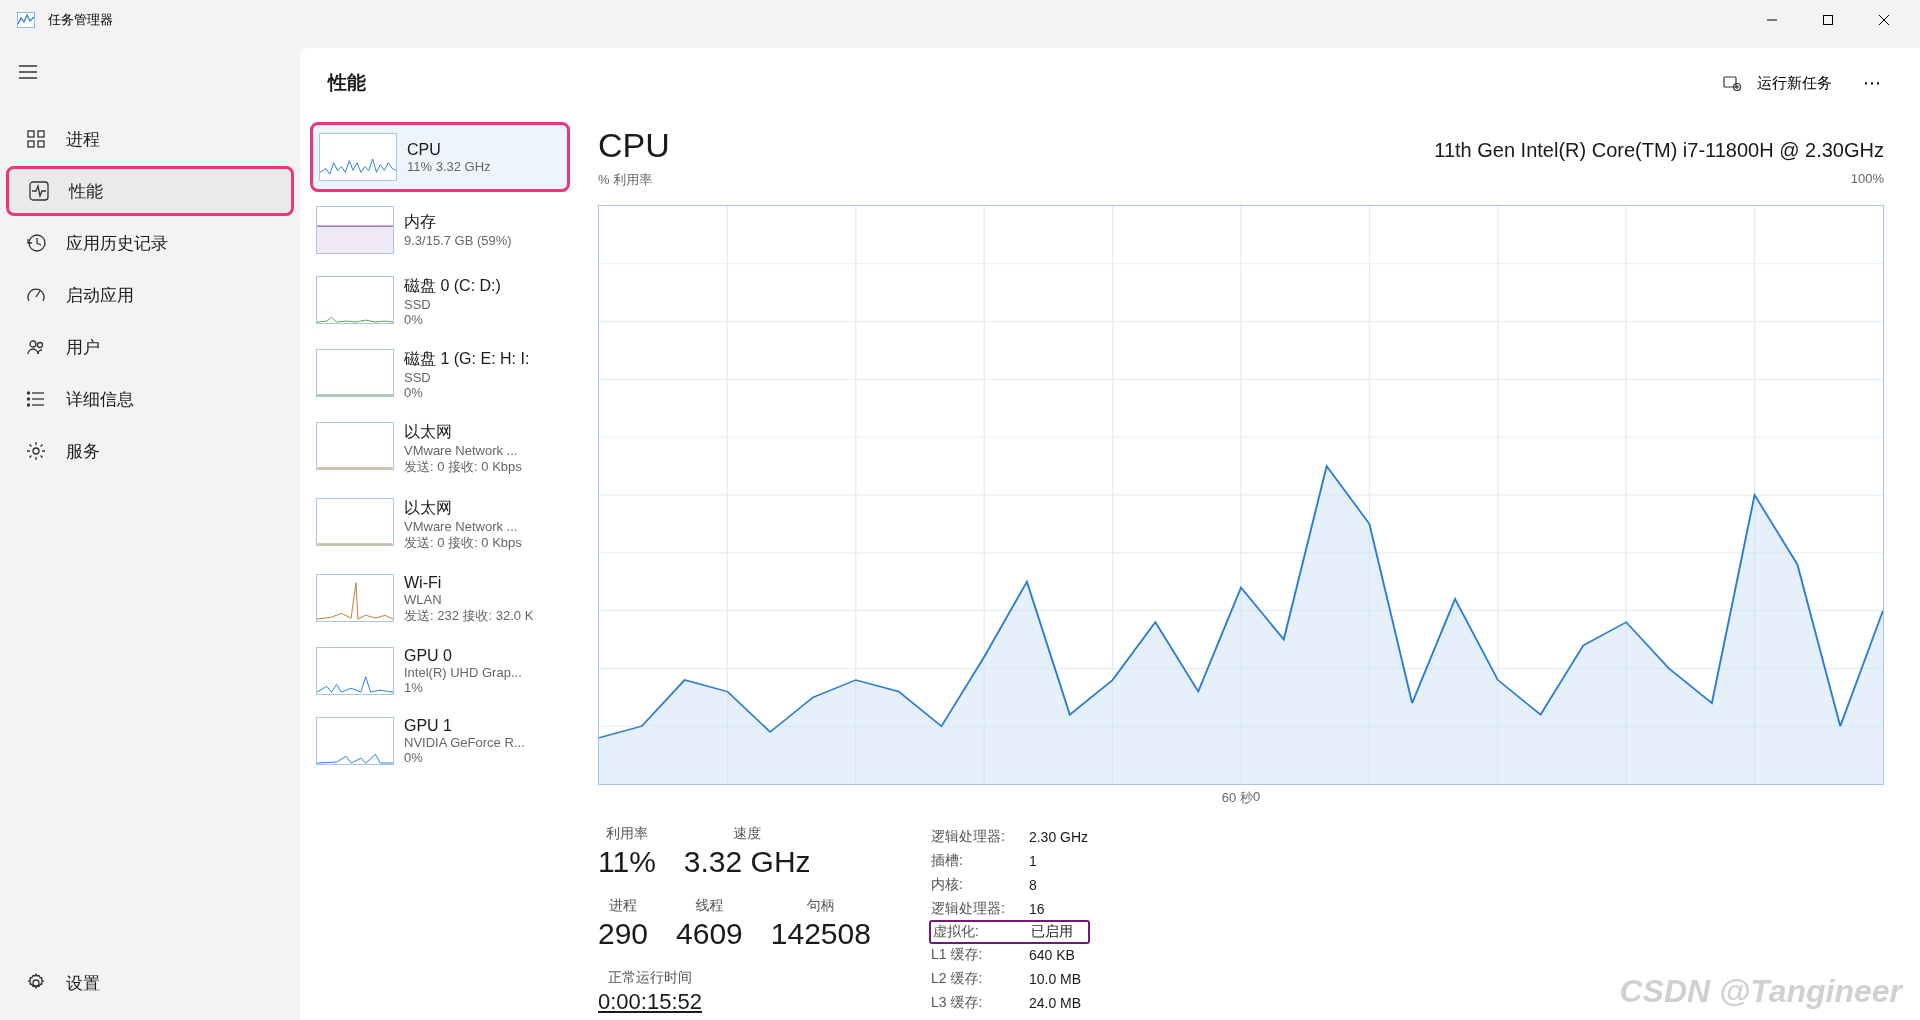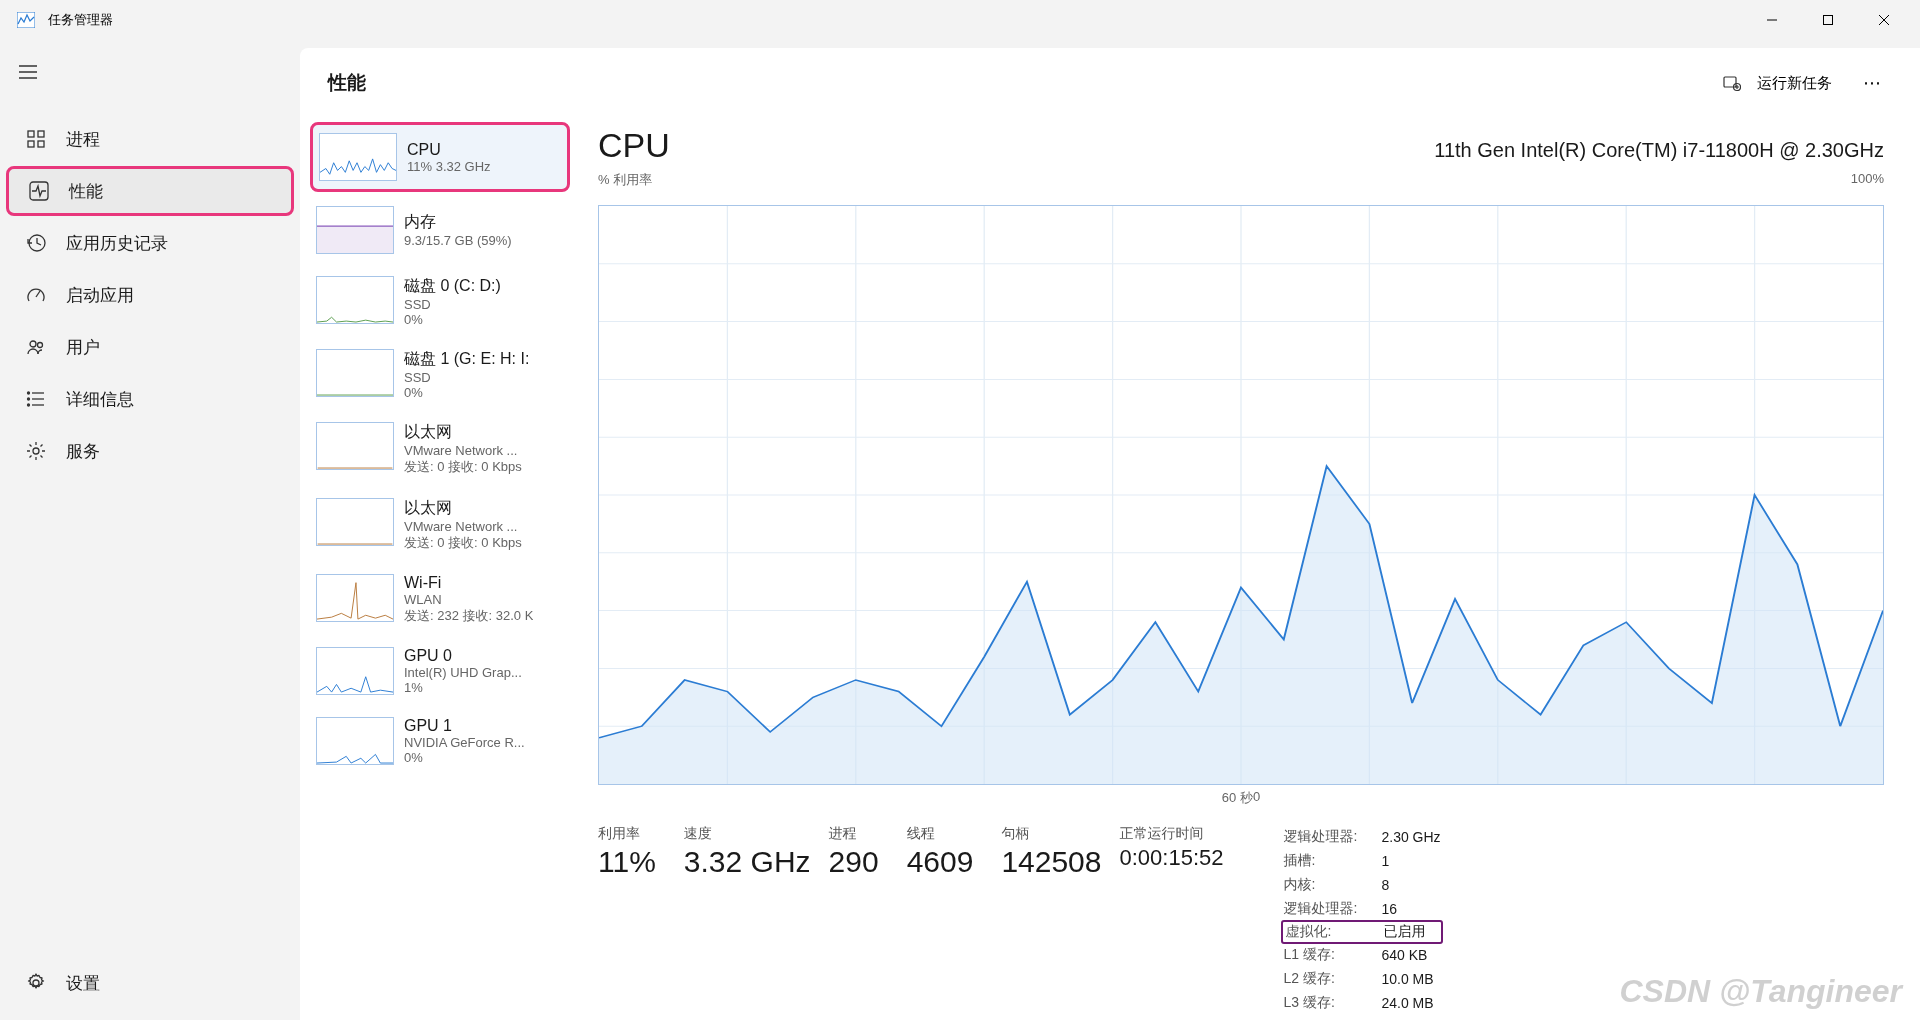--- a/index.html
+++ b/index.html
@@ -51,25 +51,25 @@
 .detail-header { display: flex; align-items: baseline; justify-content: space-between; margin-bottom: 6px; }
 .detail-header .big-title { font-size: 34px; font-weight: 400; color: #1a1a1a; }
 .detail-header .cpu-name { font-size: 20px; color: #1a1a1a; }
 .chart-labels { display: flex; justify-content: space-between; font-size: 13px; color: #666; margin-bottom: 16px; }
 .big-chart { height: 580px; border: 1px solid #a7c5e8; background: #fff; position: relative; }
 .big-chart svg { width: 100%; height: 100%; }
 .chart-bottom-labels { display: flex; justify-content: center; font-size: 13px; color: #666; margin-top: 4px; margin-bottom: 18px; }
 
 
 .stats { display: flex; gap: 60px; }
-.stats-left { display: flex; flex-direction: row; gap: 18px; }
+.stats-left { display: flex; flex-direction: column; gap: 18px; text-align: center; }
 .stats-row { display: flex; gap: 28px; }
 .stat-block .stat-label { font-size: 14px; color: #555; margin-bottom: 2px; }
 .stat-block .stat-value { font-size: 30px; color: #1a1a1a; }
-.stat-block .stat-value.mid { font-size: 22px; }
+.stat-block .stat-value.mid { font-size: 22px; text-decoration: underline; }
 
 .stats-right { font-size: 14px; color: #333; }
 .info-row { display: flex; height: 24px; align-items: center; }
 .info-row .info-key { width: 98px; color: #555; }
 .info-row .info-val { color: #1a1a1a; }
 .info-row.highlighted { border: 2px solid #701a75; border-radius: 3px; padding: 0 2px; margin: -1px -2px; }
 
 .watermark { position: absolute; right: 18px; bottom: 10px; font-size: 32px; color: rgba(120,120,120,0.35); font-style: italic; pointer-events: none; font-weight: bold; }
 
 svg { display: block; }

